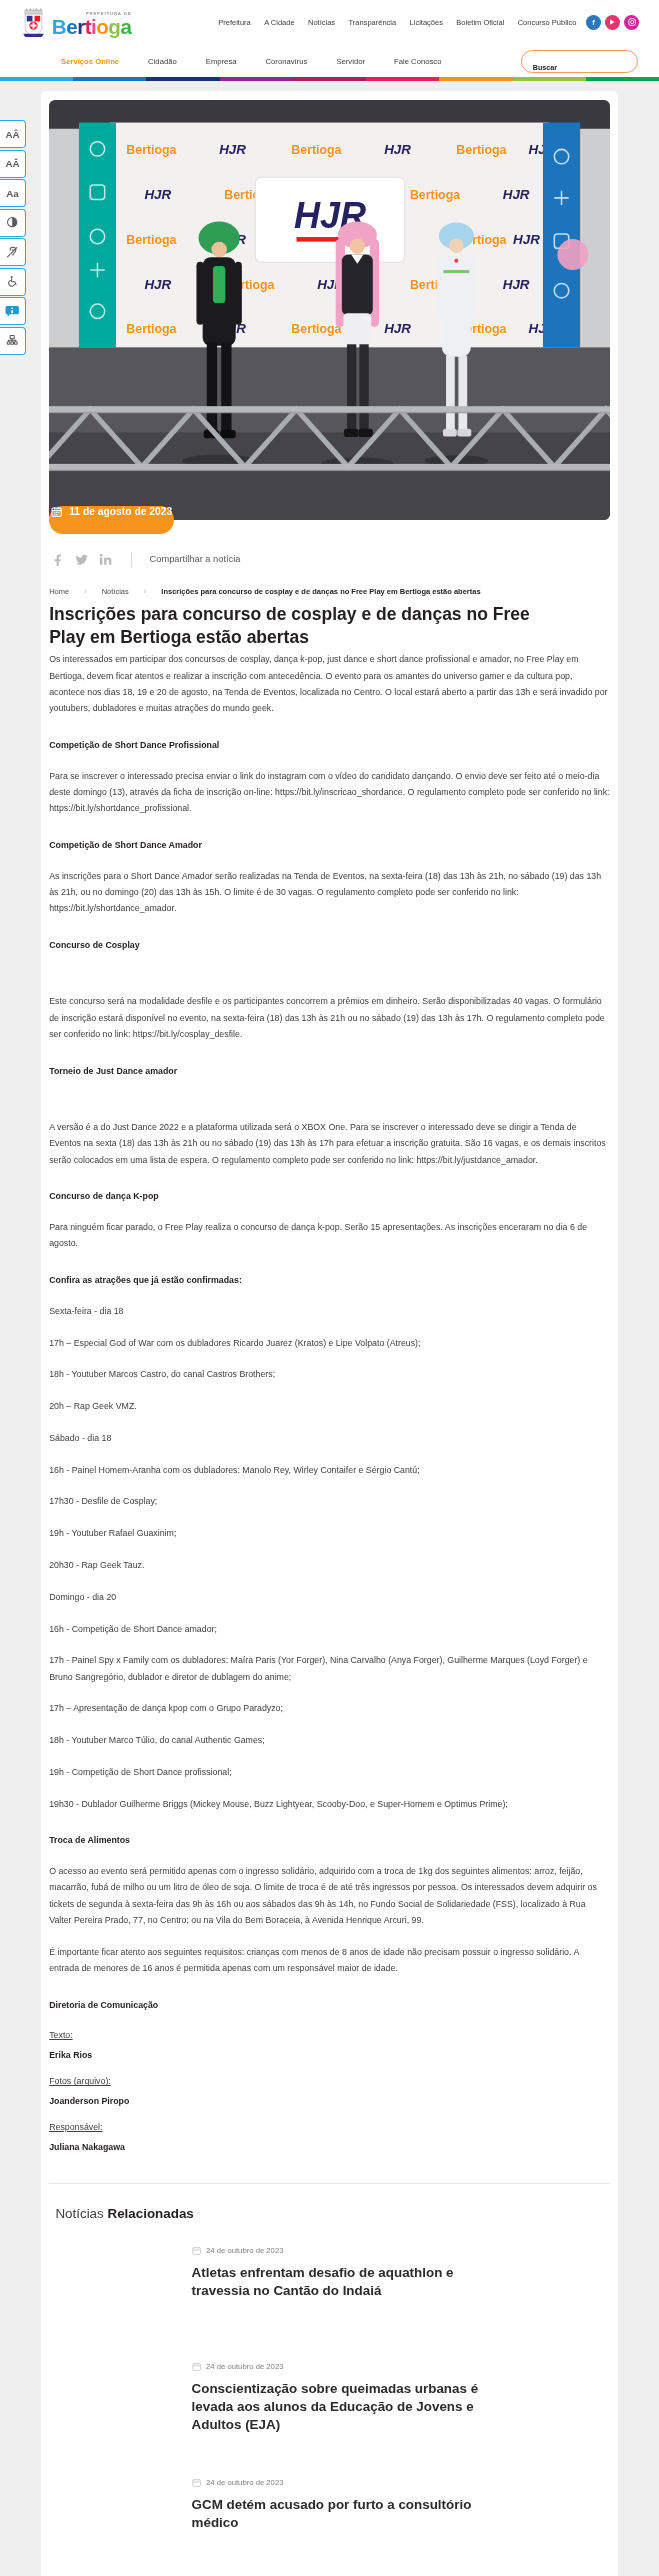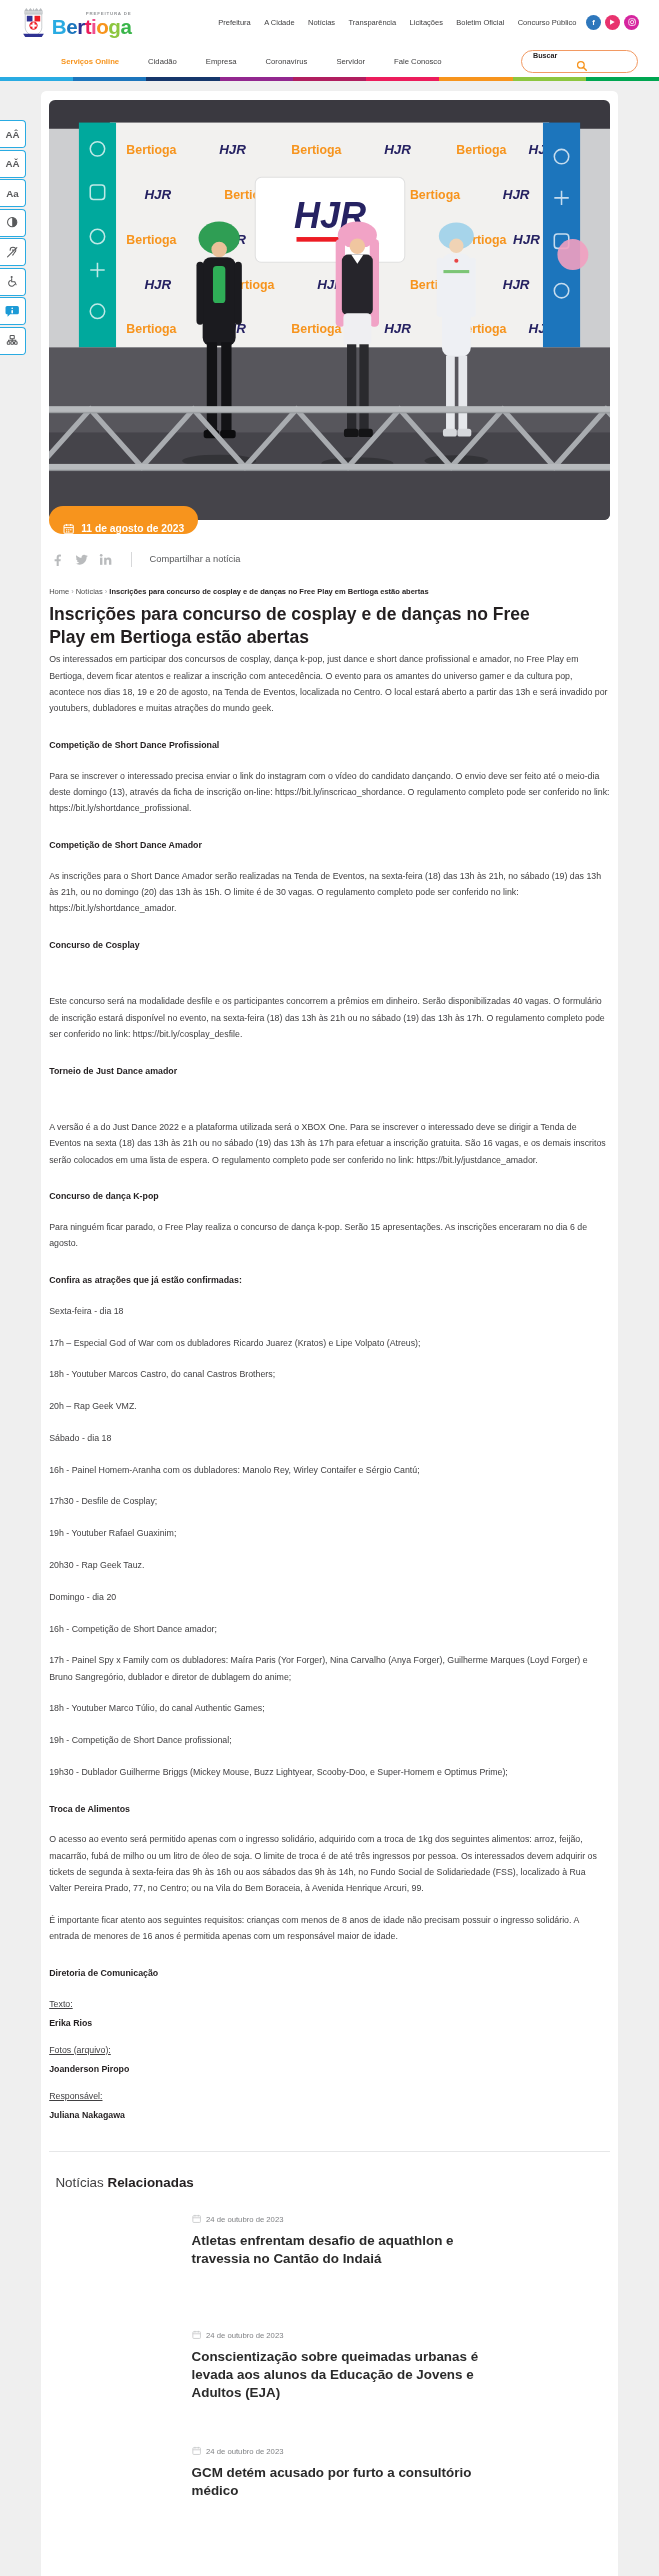--- a/index.html
+++ b/index.html
@@ -18,43 +18,43 @@
   .social { display:flex; gap:3.6px; margin-left:9.3px; }
   .sbtn { width:15.5px; height:15.5px; border-radius:50%; display:flex; align-items:center; justify-content:center; color:#fff; font-weight:bold; font-size:7.7px; }
   .sbtn.fb { background:#2E77BC; }
   .sbtn.yt { background:#E8336E; }
   .sbtn.ig { background:#D6249F; }
 
   
   .subnav { height:32px; display:flex; align-items:center; padding:0 20.6px 0 61px; background:#fff; }
   .subnav .item { font-size:7.7px; color:#414042; margin-right:29px; cursor:pointer; white-space:nowrap; }
   .subnav .item.active { color:#F7941D; font-weight:bold; }
-  .search { margin-left:auto; width:117px; height:23px; border:0.8px solid #F29A63; border-radius:12.4px; display:flex; align-items:center; padding:0 7.2px 0 10.3px;flex-direction:column; }
+  .search { margin-left:auto; width:117px; height:23px; border:0.8px solid #F29A63; border-radius:12.4px; display:flex; align-items:flex-end; padding:0 7.2px 0 10.3px; }
   .search input { border:none; outline:none; flex:1; font-size:7.2px; font-weight:bold; color:#231f20; font-family:"Liberation Sans",sans-serif; background:transparent; }
   .search input::placeholder { color:#231f20; opacity:1; }
 
   .stripe { height:4.1px; display:flex; }
   .stripe span { flex:1; }
 
   
   .a11y { position:absolute; left:0; top:120px; z-index:40; }
   .a11y .ab { width:26px; height:28px; background:#fff; border:0.5px solid #29ABE2; border-left:none; border-radius:0 4.1px 4.1px 0; margin-bottom:1.5px; display:flex; align-items:center; justify-content:center; font-weight:bold; font-size:9.8px; color:#58595b; cursor:pointer; }
 
   
   .main-bg { background:#efefef; padding:10.3px 0 0; }
   .card { width:577px; margin:0 auto; background:#fff; border-radius:5.2px; padding:8.2px 8.2px 26px; }
   .hero-wrap { position:relative; }
   .hero { width:561px; height:420px; border-radius:6.2px; overflow:hidden; display:block; }
-  .date-badge { position:absolute; left:0; bottom:-14.4px; height:28px; background:#F7941D; border-radius:14.4px; display:flex; align-items:flex-end; gap:6.7px; padding:0 14px; color:#fff; font-weight:bold; font-size:10.3px; }
+  .date-badge { position:absolute; left:0; bottom:-14.4px; height:28px; background:#F7941D; border-radius:14.4px; display:flex; align-items:flex-start; gap:6.7px; padding:0 2px; color:#fff; font-weight:bold; font-size:10.3px; }
   .share-row { display:flex; align-items:center; gap:10.3px; margin:32px 0 0 2.1px; color:#9b9da0; }
   .share-row .sep { width:0.5px; height:15.5px; background:#d7d8da; margin:0 8.2px; }
   .share-row .lab { font-size:9.3px; color:#58595b; }
   .share-ic { width:13.4px; height:13.4px; cursor:pointer; }
 
-  .breadcrumb { margin-top:19.6px; font-size:7.5px; color:#4d4d4d; display:flex; gap:2px; align-items:baseline; }
+  .breadcrumb { margin-top:19.6px; font-size:7.5px; color:#4d4d4d; display:flex; gap:15px; align-items:baseline; }
   .breadcrumb .bc-sep { color:#a7a9ac; }
   .breadcrumb .bc-last { font-weight:bold; color:#231f20; }
   .breadcrumb a { color:#4d4d4d; text-decoration:none; }
 
   h1.title { font-size:17.5px; line-height:1.3; color:#231f20; margin-top:7.2px; font-weight:bold; max-width:515px; }
 
   .article { margin-top:3px; font-size:8.8px; line-height:1.85; color:#414042; }
   .article p { margin-bottom:15.5px; }
   .article h3 { font-size:8.8px; font-weight:bold; color:#231f20; margin:20.6px 0 14.4px; }
   .article p.gap-top { margin-top:40px; }
@@ -366,20 +366,21 @@
         <p>18h - Youtuber Marcos Castro, do canal Castros Brothers;</p>
         <p>20h – Rap Geek VMZ.</p>
         <p>Sábado - dia 18</p>
         <p>16h - Painel Homem-Aranha com os dubladores: Manolo Rey, Wirley Contaifer e Sérgio Cantú;</p>
         <p>17h30 - Desfile de Cosplay;</p>
         <p>19h - Youtuber Rafael Guaxinim;</p>
         <p>20h30 - Rap Geek Tauz.</p>
         <p>Domingo - dia 20</p>
         <p>16h - Competição de Short Dance amador;</p>
         <p>17h - Painel Spy x Family com os dubladores: Maíra Paris (Yor Forger), Nina Carvalho (Anya Forger), Guilherme Marques (Loyd Forger) e Bruno Sangregório, dublador e diretor de dublagem do anime;</p>
+        <p>17h – Apresentação de dança kpop com o Grupo Paradyzo;</p>
         <p>18h - Youtuber Marco Túlio, do canal Authentic Games;</p>
         <p>19h - Competição de Short Dance profissional;</p>
         <p>19h30 - Dublador Guilherme Briggs (Mickey Mouse, Buzz Lightyear, Scooby-Doo, e Super-Homem e Optimus Prime);</p>
         <h3>Troca de Alimentos</h3>
         <p>O acesso ao evento será permitido apenas com o ingresso solidário, adquirido com a troca de 1kg dos seguintes alimentos: arroz, feijão, macarrão, fubá de milho ou um litro de óleo de soja. O limite de troca é de até três ingressos por pessoa. Os interessados devem adquirir os tickets de segunda à sexta-feira das 9h às 16h ou aos sábados das 9h às 14h, no Fundo Social de Solidariedade (FSS), localizado à Rua Valter Pereira Prado, 77, no Centro; ou na Vila do Bem Boraceia, à Avenida Henrique Arcuri, 99.</p>
         <p>É importante ficar atento aos seguintes requisitos: crianças com menos de 8 anos de idade não precisam possuir o ingresso solidário. A entrada de menores de 16 anos é permitida apenas com um responsável maior de idade.</p>
 
         <h3>Diretoria de Comunicação</h3>
         <p class="credit">Texto:</p>
         <p class="credit-b">Erika Rios</p>

